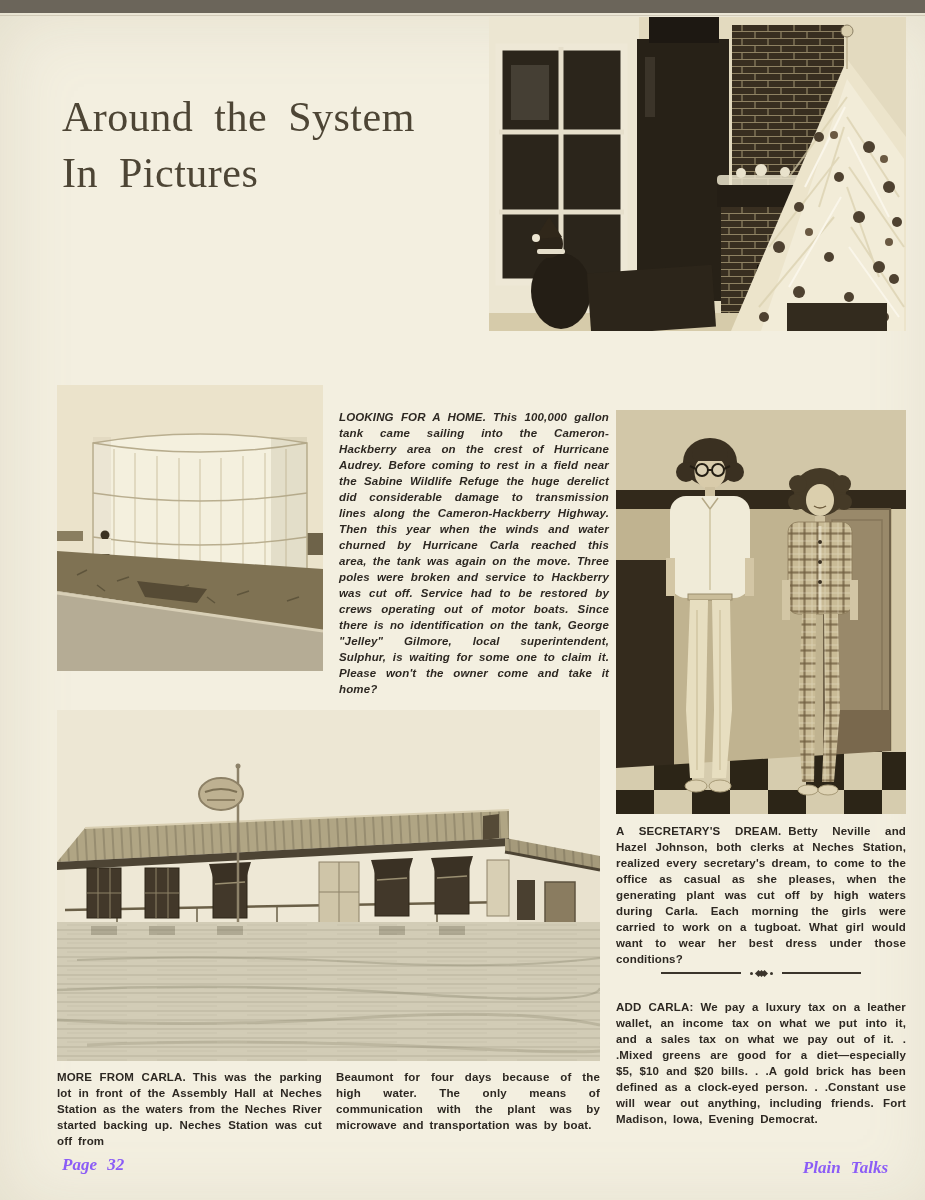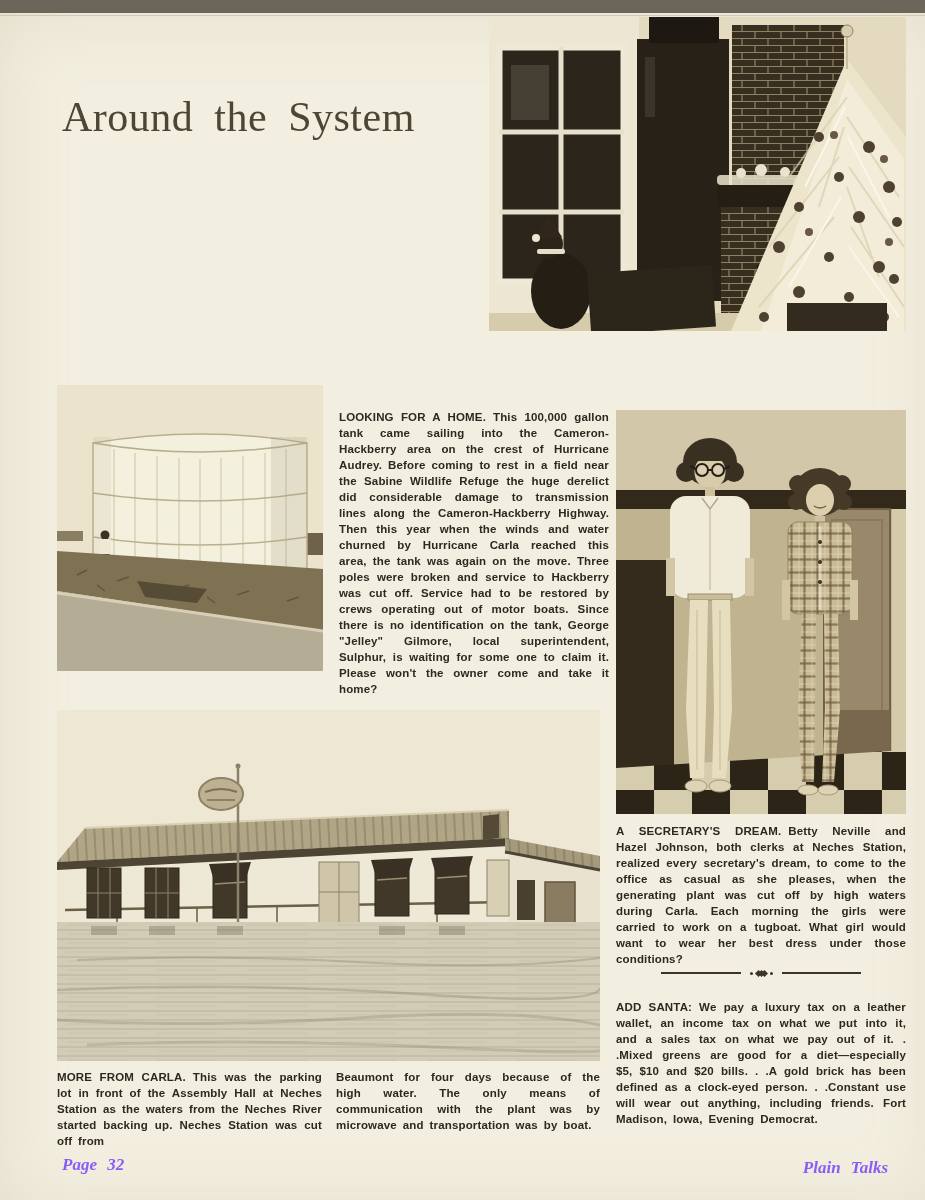--- a/index.html
+++ b/index.html
@@ -25,21 +25,21 @@
   .title span{display:block;}
 
   .caption{
     position:absolute;margin:0;
     font:bold 11.5px/16px "Liberation Sans",sans-serif;
     color:#2d2822;text-align:justify;
     word-spacing:2.6px;letter-spacing:.15px;
   }
   .caption .lead{margin-right:7px;}
   .cap-santa{left:489px;top:331px;width:416px;line-height:17px;}
-  .txt-home{left:339px;top:396px;width:270px;}
+  .txt-home{left:339px;top:396px;width:270px;font-style:italic;}
   .cap-secretary{left:616px;top:810px;width:290px;}
   .txt-glibs{left:616px;top:986px;width:290px;}
   .cap-carla-1{left:57px;top:1056px;width:265px;}
   .cap-carla-2{left:336px;top:1056px;width:264px;}
 
   .footer-left,.footer-right{
     position:absolute;margin:0;
     font:bold italic 17px/20px "Liberation Serif",serif;
     color:#8b5cf6;word-spacing:6px;
   }
@@ -65,20 +65,21 @@
   .photo-flood{left:57px;top:697px;width:543px;height:351px;}
 </style>
 </head>
 <body>
 
 <div class="page">
   <div class="scan-line"></div>
 
   <h1 class="title">
     <span>Around the System</span>
+    <span>In Pictures</span>
   </h1>
 
   <figure class="photo-santa">
     <svg viewBox="0 0 417 314" preserveAspectRatio="none">
       <defs>
         <pattern id="brickA" width="26" height="14" patternUnits="userSpaceOnUse">
           <rect width="26" height="14" fill="#382e20"></rect>
           <path d="M0,0.5 H26 M0,7.5 H26" stroke="#8f8263" stroke-width="1.2"></path>
           <path d="M6,0 V7 M19,7 V14" stroke="#8f8263" stroke-width="1.2"></path>
         </pattern>
@@ -269,21 +270,21 @@
       <i class="dot"></i>
       <i class="dia"></i>
       <i class="dia"></i>
       <i class="dia"></i>
       <i class="dot"></i>
     </span>
     <span class="dline"></span>
   </div>
 
   <p class="caption txt-glibs">
-    <span class="lead">ADD SANTA:</span><span>We pay a luxury tax on a leather wallet, an income tax on what we put into it, and a sales tax on what we pay out of it. . .Mixed greens are good for a diet—especially $5, $10 and $20 bills. . .A gold brick has been defined as a clock-eyed person. . .Constant use will wear out anything, including friends. Fort Madison, Iowa, Evening Democrat.</span>
+    <span class="lead">ADD CARLA:</span><span>We pay a luxury tax on a leather wallet, an income tax on what we put into it, and a sales tax on what we pay out of it. . .Mixed greens are good for a diet—especially $5, $10 and $20 bills. . .A gold brick has been defined as a clock-eyed person. . .Constant use will wear out anything, including friends. Fort Madison, Iowa, Evening Democrat.</span>
   </p>
 
   <figure class="photo-flood">
     <svg viewBox="0 0 543 351" preserveAspectRatio="none">
       <defs>
         <pattern id="corrD" width="9" height="12" patternUnits="userSpaceOnUse" patternTransform="rotate(-3)">
           <path d="M4,0 V12" stroke="rgba(80,72,55,0.35)" stroke-width="1.5"></path>
         </pattern>
         <pattern id="waterD" width="90" height="9" patternUnits="userSpaceOnUse">
           <path d="M0,4 H90" stroke="rgba(108,100,76,0.16)" stroke-width="1.3"></path>

